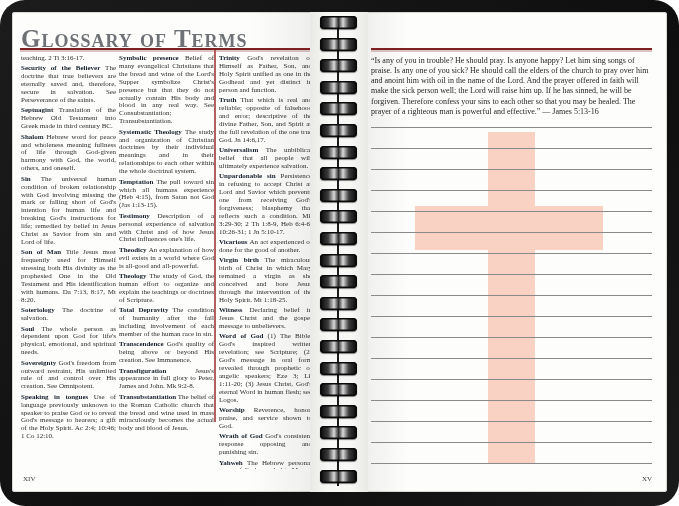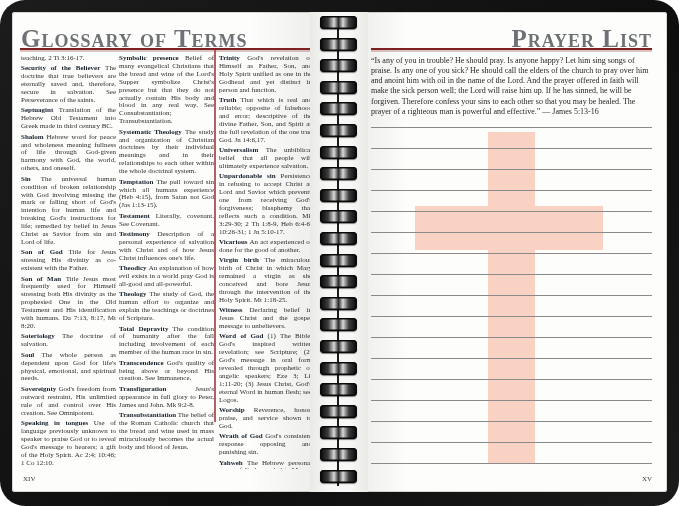--- a/index.html
+++ b/index.html
@@ -47,34 +47,32 @@
   <div class="page-shade-right"></div>
 
   <div class="page-title title-left">Glossary of Terms</div>
   <div class="title-rule rule-left"></div>
   <div class="glossary-col col-1">
       <p class="entry"><span>teaching. 2 Ti 3:16-17.</span></p>
       <p class="entry"><span class="term">Security of the Believer </span><span>The doctrine that true believers are eternally saved and, therefore, secure in salvation. See Perseverance of the saints.</span></p>
       <p class="entry"><span class="term">Septuagint </span><span>Translation of the Hebrew Old Testament into Greek made in third century BC.</span></p>
       <p class="entry"><span class="term">Shalom </span><span>Hebrew word for peace and wholeness meaning fullness of life through God-given harmony with God, the world, others, and oneself.</span></p>
       <p class="entry"><span class="term">Sin </span><span>The universal human condition of broken relationship with God involving missing the mark or falling short of God's intention for human life and breaking God's instructions for life; remedied by belief in Jesus Christ as Savior from sin and Lord of life.</span></p>
-      <p class="entry"><span class="term">Son of God </span><span>Title for Jesus stressing His divinity as co-existent with the Father.</span></p>
       <p class="entry"><span class="term">Son of Man </span><span>Title Jesus most frequently used for Himself stressing both His divinity as the prophesied One in the Old Testament and His identification with humans. Da 7:13, 8:17, Mt 8:20.</span></p>
       <p class="entry"><span class="term">Soteriology </span><span>The doctrine of salvation.</span></p>
       <p class="entry"><span class="term">Soul </span><span>The whole person as dependent upon God for life's physical, emotional, and spiritual needs.</span></p>
       <p class="entry"><span class="term">Sovereignty </span><span>God's freedom from outward restraint, His unlimited rule of and control over His creation. See Omnipotent.</span></p>
       <p class="entry"><span class="term">Speaking in tongues </span><span>Use of language previously unknown to speaker to praise God or to reveal God's message to hearers; a gift of the Holy Spirit. Ac 2:4; 10:46; 1 Co 12:10.</span></p>
     </div>
   <div class="glossary-col col-2">
       <p class="entry"><span class="term">Symbolic presence </span><span>Belief of many evangelical Christians that the bread and wine of the Lord's Supper symbolize Christ's presence but that they do not actually contain His body and blood in any real way. See Consubstantiation; Transubstantiation.</span></p>
       <p class="entry"><span class="term">Systematic Theology </span><span>The study and organization of Christian doctrines by their individual meanings and in their relationships to each other within the whole doctrinal system.</span></p>
       <p class="entry"><span class="term">Temptation </span><span>The pull toward sin which all humans experience (Heb 4:15), from Satan not God (Jas 1:13-15).</span></p>
-      <p class="entry"><span class="term">Testament </span><span>Literally, covenant. See Covenant.</span></p>
       <p class="entry"><span class="term">Testimony </span><span>Description of a personal experience of salvation with Christ and of how Jesus Christ influences one's life.</span></p>
-      <p class="entry"><span class="term">Theodicy </span><span>An explanation of how evil exists in a world pray God is all-good and all-powerful.</span></p>
+      <p class="entry"><span class="term">Theodicy </span><span>An explanation of how evil exists in a world where God is all-good and all-powerful.</span></p>
       <p class="entry"><span class="term">Theology </span><span>The study of God, the human effort to organize and explain the teachings or doctrines of Scripture.</span></p>
       <p class="entry"><span class="term">Total Depravity </span><span>The condition of humanity after the fall including involvement of each member of the human race in sin.</span></p>
       <p class="entry"><span class="term">Transcendence </span><span>God's quality of being above or beyond His creation. See Immanence.</span></p>
       <p class="entry"><span class="term">Transfiguration </span><span>Jesus's appearance in full glory to Peter, James and John. Mk 9:2-8.</span></p>
       <p class="entry"><span class="term">Transubstantiation </span><span>The belief of the Roman Catholic church that the bread and wine used in mass miraculously becomes the actual body and blood of Jesus.</span></p>
     </div>
   <div class="glossary-col col-3">
       <p class="entry"><span class="term">Trinity </span><span>God's revelation of Himself as Father, Son, and Holy Spirit unified as one in the Godhead and yet distinct in person and function.</span></p>
       <p class="entry"><span class="term">Truth </span><span>That which is real and reliable; opposite of falsehood and error; descriptive of the divine Father, Son, and Spirit as the full revelation of the one true God. Jn 14:6,17.</span></p>
       <p class="entry"><span class="term">Universalism </span><span>The unbiblical belief that all people will ultimately experience salvation.</span></p>
@@ -109,21 +107,20 @@
       <div class="coil" style="top: 306.4px;"></div>
       <div class="coil" style="top: 328px;"></div>
       <div class="coil" style="top: 349.6px;"></div>
       <div class="coil" style="top: 371.2px;"></div>
       <div class="coil" style="top: 392.8px;"></div>
       <div class="coil" style="top: 414.4px;"></div>
       <div class="coil" style="top: 436px;"></div>
       <div class="coil" style="top: 457.6px;"></div>
     </div>
 
-  <div class="page-title title-right">Prayer List</div>
   <div class="title-rule rule-right"></div>
   <div class="quote">
     <span>“Is any of you in trouble? He should pray. Is anyone happy? Let him sing songs of praise. Is any one of you sick? He should call the elders of the church to pray over him and anoint him with oil in the name of the Lord. And the prayer offered in faith will make the sick person well; the Lord will raise him up. If he has sinned, he will be forgiven. Therefore confess your sins to each other so that you may be healed. The prayer of a righteous man is powerful and effective.”</span>
     <span>— James 5:13-16</span>
   </div>
   <div class="cross-bar cross-v"></div>
   <div class="cross-bar cross-h"></div>
   <div id="lines-layer">
       <div class="rule-line" style="top: 127px;"></div>
       <div class="rule-line" style="top: 148px;"></div>

